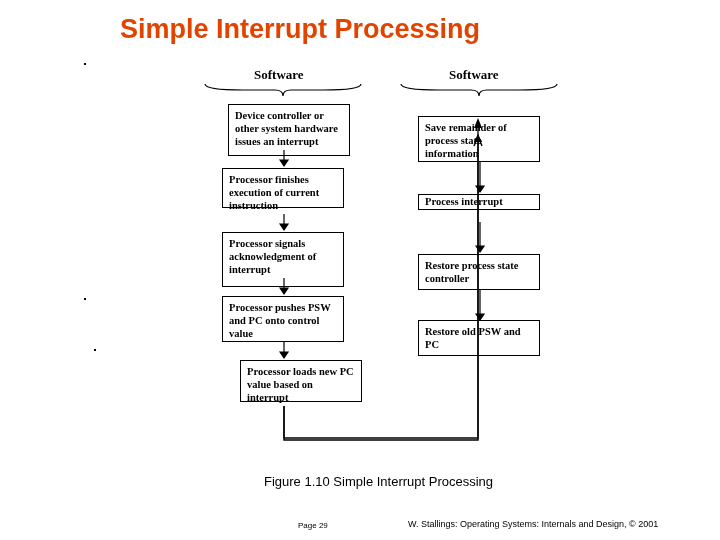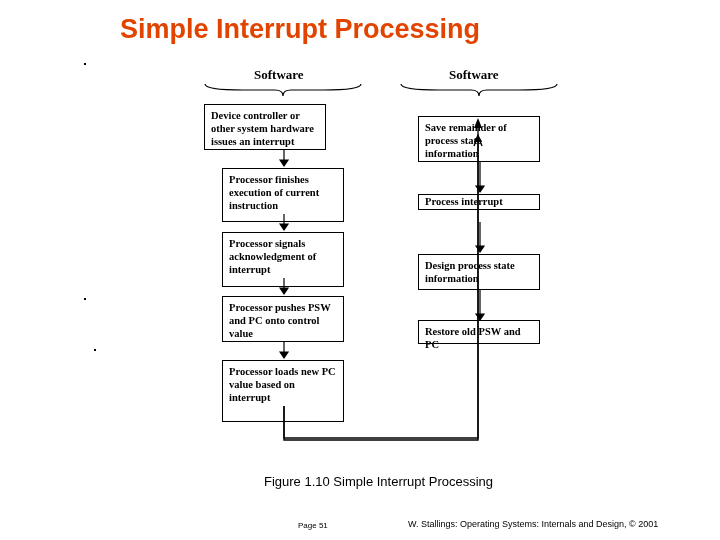--- a/index.html
+++ b/index.html
@@ -25,30 +25,30 @@
 <div class="col-header" style="top:67px;left:254px">Software</div>
 <div class="col-header" style="top:67px;left:449px">Software</div>
 
 <svg class="brace" style="top:82px;left:203px" width="160" height="16">
   <path d="M2 2 Q2 8 40 8 L72 8 Q80 8 80 14 Q80 8 88 8 L120 8 Q158 8 158 2" fill="none" stroke="#000" stroke-width="1.2"></path>
 </svg>
 <svg class="brace" style="top:82px;left:399px" width="160" height="16">
   <path d="M2 2 Q2 8 40 8 L72 8 Q80 8 80 14 Q80 8 88 8 L120 8 Q158 8 158 2" fill="none" stroke="#000" stroke-width="1.2"></path>
 </svg>
 
-<div class="box" style="top:104px;left:204px;height:46px">Device controller or other system hardware issues an interrupt</div>
-<div class="box" style="top:168px;left:222px;height:54px">Processor finishes execution of current instruction</div>
+<div class="box" style="top:104px;left:228px;height:52px">Device controller or other system hardware issues an interrupt</div>
+<div class="box" style="top:168px;left:222px;height:40px">Processor finishes execution of current instruction</div>
 <div class="box" style="top:232px;left:222px;height:55px">Processor signals acknowledgment of interrupt</div>
 <div class="box" style="top:296px;left:222px;height:46px">Processor pushes PSW and PC onto control value</div>
-<div class="box" style="top:360px;left:222px;height:62px">Processor loads new PC value based on interrupt</div>
+<div class="box" style="top:360px;left:240px;height:42px">Processor loads new PC value based on interrupt</div>
 
 <div class="box" style="top:116px;left:418px;height:46px">Save remainder of process state information</div>
 <div class="box" style="top:194px;left:418px;height:16px;display:flex;align-items:center">Process interrupt</div>
-<div class="box" style="top:254px;left:418px;height:36px">Design process state information</div>
-<div class="box" style="top:320px;left:418px;height:24px">Restore old PSW and PC</div>
+<div class="box" style="top:254px;left:418px;height:36px">Restore process state controller</div>
+<div class="box" style="top:320px;left:418px;height:36px">Restore old PSW and PC</div>
 
 <svg class="arrow" style="top:150px;left:278px" width="12" height="18">
     <path d="M6 0 V12 M2 10 L6 16 L10 10 Z" fill="#000" stroke="#000" stroke-width="1.2"></path>
   </svg>
 <svg class="arrow" style="top:214px;left:278px" width="12" height="18">
     <path d="M6 0 V12 M2 10 L6 16 L10 10 Z" fill="#000" stroke="#000" stroke-width="1.2"></path>
   </svg>
 <svg class="arrow" style="top:278px;left:278px" width="12" height="18">
     <path d="M6 0 V12 M2 10 L6 16 L10 10 Z" fill="#000" stroke="#000" stroke-width="1.2"></path>
   </svg>
@@ -72,14 +72,14 @@
 
 </svg>
 
 <svg class="arrow" style="top:100px;left:278px" width="210" height="350">
   <path d="M6 306 L6 338 L200 338 L200 24" fill="none" stroke="#000" stroke-width="1.3"></path>
   <path d="M196 28 L200 18 L204 28 Z" fill="#000"></path>
 </svg>
 
 <div class="fig-caption" style="top:474px;left:264px">Figure 1.10    Simple Interrupt Processing</div>
 
-<div class="page-num" style="top:521px;left:298px">Page 51</div>
+<div class="page-num" style="top:521px;left:298px">Page 29</div>
 <div class="attribution" style="top:519px;left:408px">W. Stallings: Operating Systems: Internals and Design, © 2001</div>
 
 </body></html>

